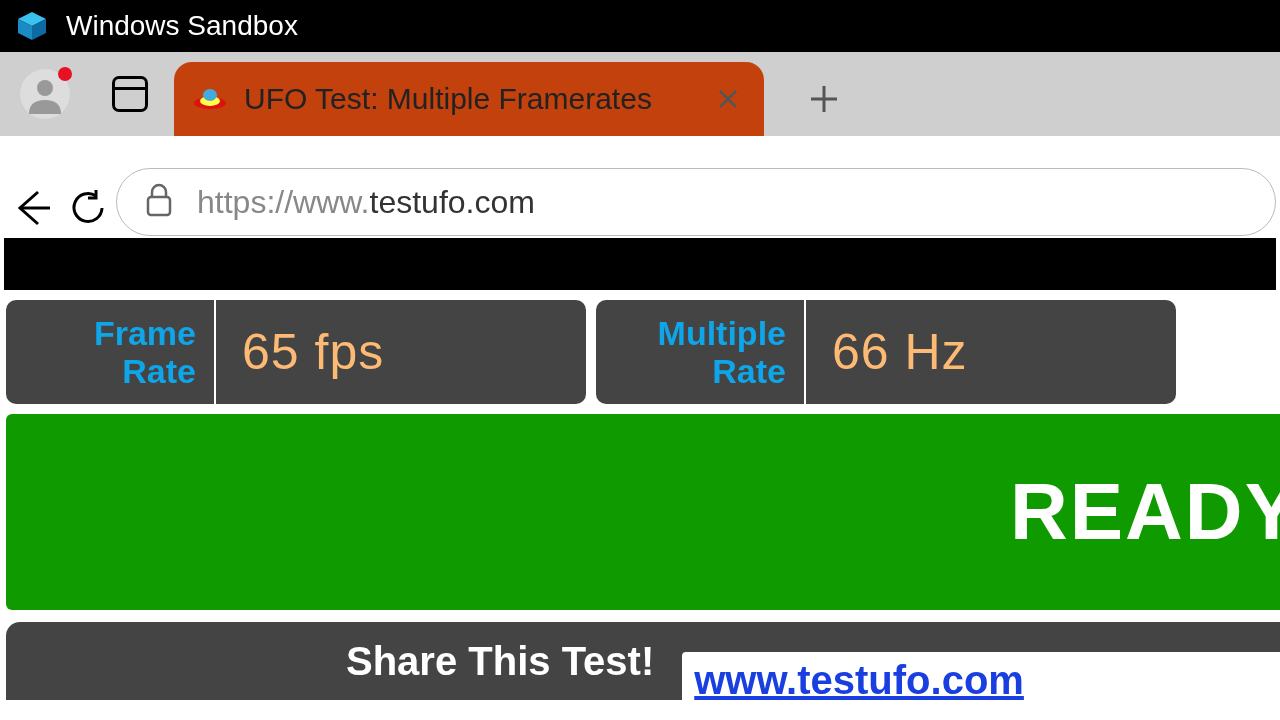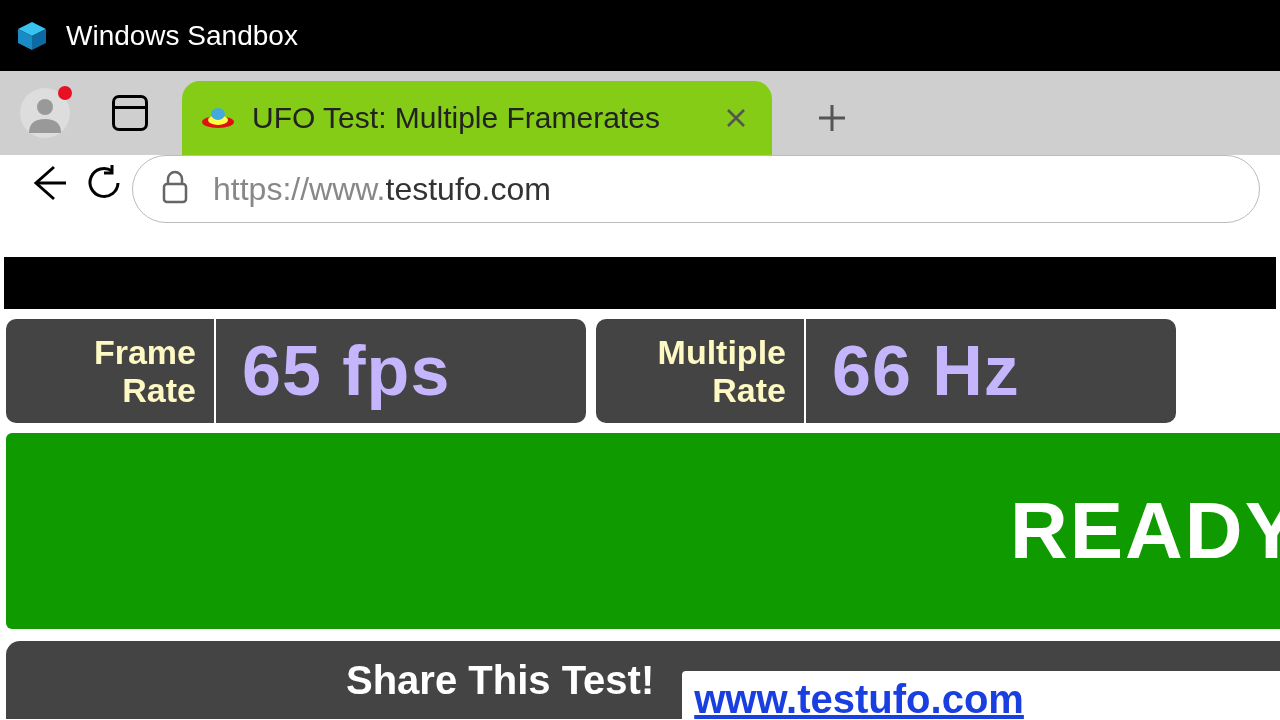--- a/index.html
+++ b/index.html
@@ -6,21 +6,21 @@
   body {
     font-family: "Segoe UI", Arial, sans-serif;
     width: 1280px;
     height: 720px;
     overflow: hidden;
     background: #fff;
   }
   
   .titlebar {
     background: #000;
-    height: 71px;
+    height: 52px;
     display: flex;
     align-items: center;
     padding-left: 14px;
     gap: 16px;
   }
   .titlebar-icon svg { display: block; }
   .titlebar-text {
     color: #fff;
     font-size: 28px;
     font-weight: 400;
@@ -76,28 +76,28 @@
     position: relative;
   }
   .workspace-icon::after {
     content:"";
     position:absolute;
     left:0; right:0; top:8px;
     height:3px;
     background:#000;
   }
   .tab {
-    background: #84cc16;
+    background: #c2410c;
     height: 74px;
     border-radius: 18px 18px 0 0;
     display: flex;
     align-items: center;
     padding: 0 20px 0 18px;
     gap: 16px;
-    margin-left: 12px;
+    margin-left: 4px;
     min-width: 590px;
   }
   .favicon { width:36px; height:36px; }
   .tab-title {
     font-size: 30px;
     color: #222;
     flex: 1;
     white-space: nowrap;
   }
   .tab-close {
@@ -120,22 +120,22 @@
     color:#444;
     font-weight:300;
     cursor:pointer;
     margin-left:20px;
   }
   
   .toolbar {
     background: #fff;
     height: 100px;
     display: flex;
-    align-items: flex-start;
-    padding: 0 20px;
+    align-items: flex-end;
+    padding: 0 4px;
   }
   .nav-btn {
     width: 56px;
     height: 56px;
     display:flex;
     align-items:center;
     justify-content:center;
     cursor:pointer;
   }
   .addressbar {
@@ -170,36 +170,36 @@
     padding: 6px 0 0 6px;
     margin-top: 4px;
   }
   .stat-group {
     display:flex;
     border-radius: 10px;
     overflow:hidden;
   }
   .stat-label {
     background:#444;
-    color:#fef9c3;
+    color:#0ea5e9;
     font-size: 34px;
     font-weight:700;
     text-align:right;
     padding: 14px 18px 14px 22px;
     line-height: 1.12;
     display:flex;
     align-items:center;
     justify-content:flex-end;
     min-width: 208px;
   }
   .stat-value {
     background:#444;
-    color:#c4b5fd;
-    font-size: 70px;
-    font-weight:700;
+    color:#fdba74;
+    font-size: 50px;
+    font-weight:400;
     padding: 0 26px;
     display:flex;
     align-items:center;
     min-width: 370px;
     letter-spacing: 1px;
   }
   .stat-gap { width:2px; background:#fff; }
   .stat-partial .stat-label { min-width: 96px; }
   .ready-banner {
     background:#0f9b00;

